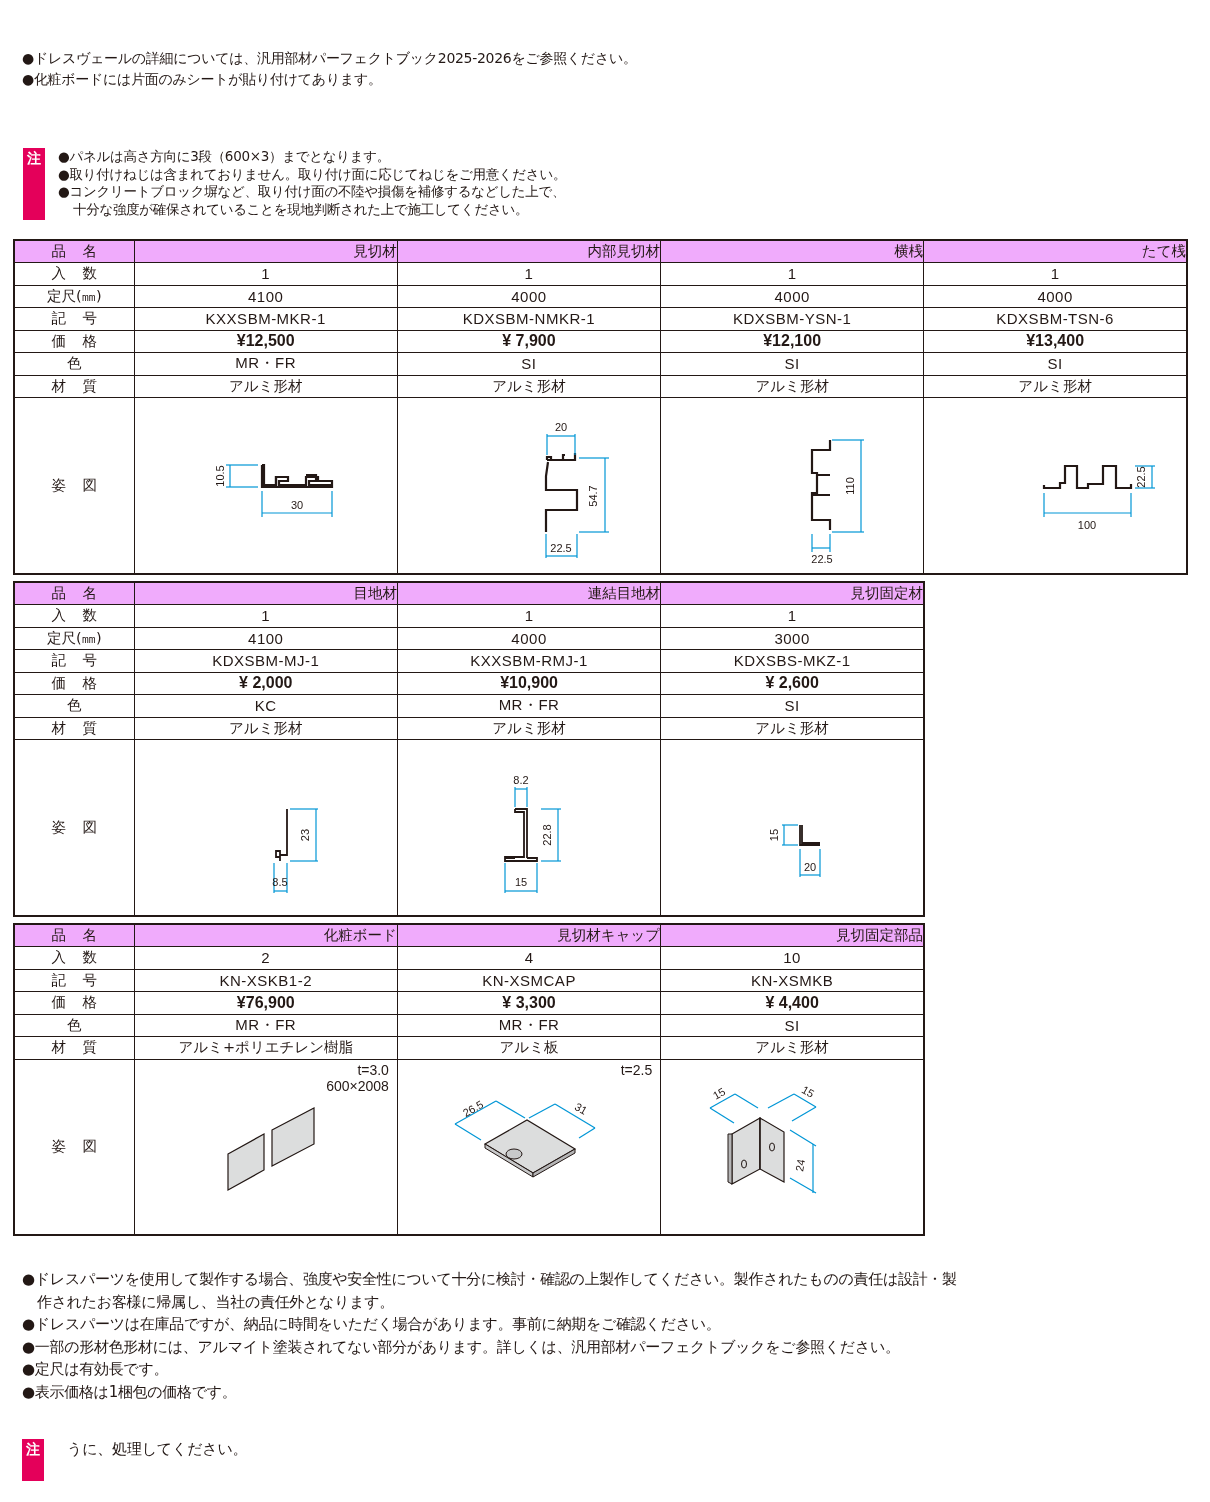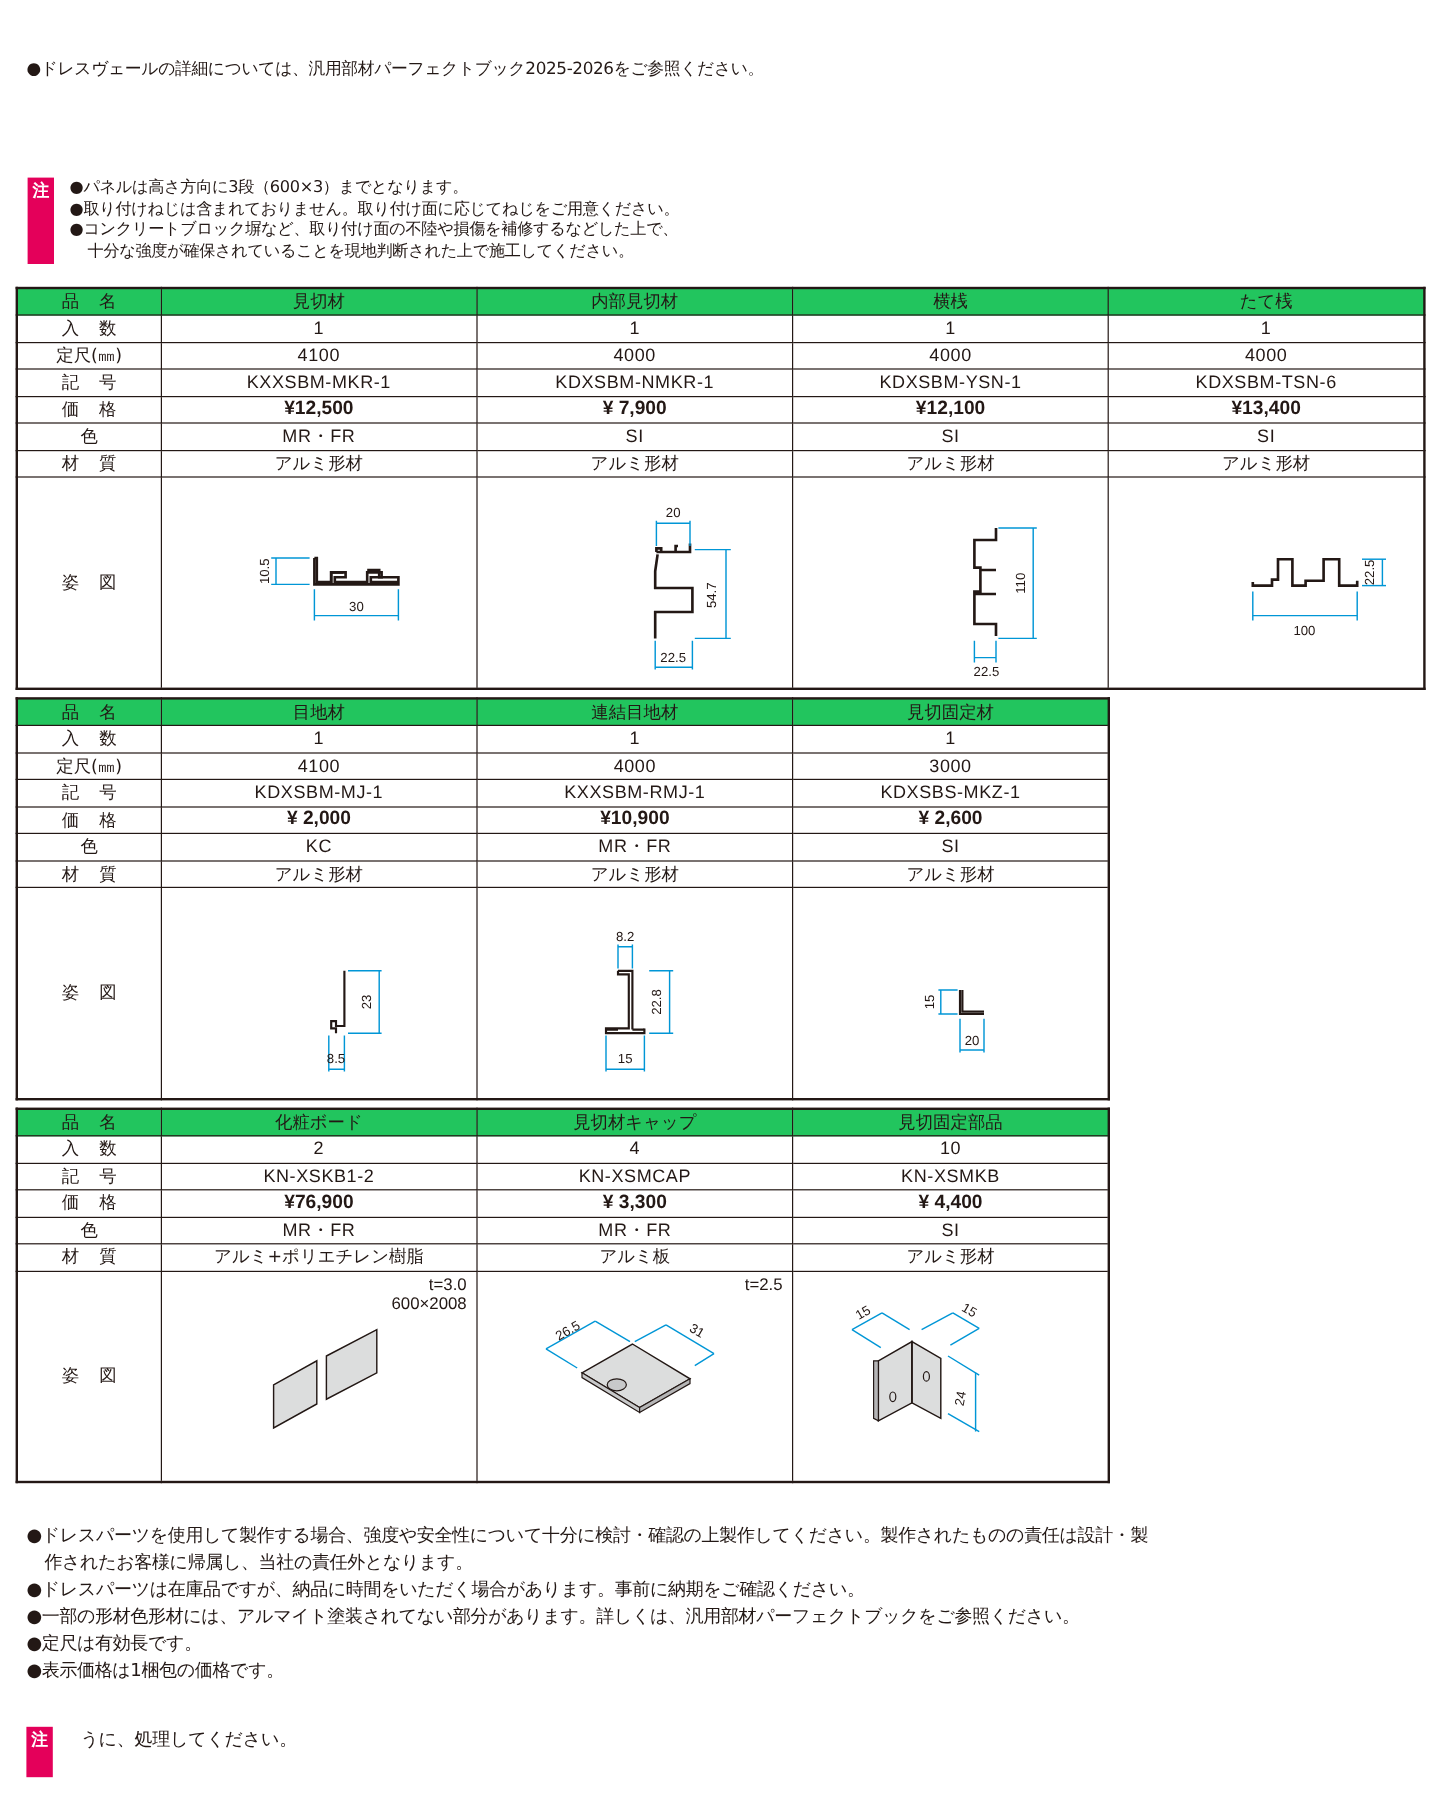--- a/index.html
+++ b/index.html
@@ -8,44 +8,45 @@
   .abs { position: absolute; }
   .note-line { font-size: 14px; line-height: 21px; white-space: nowrap; letter-spacing: -0.3px; }
   .top-notes { left: 22px; top: 36px; margin-top: 12px; }
   .caution { left: 23px; top: 148px; }
   .caution .badge { position: absolute; left: 0; top: 0; width: 22px; height: 72px; background: #e4005a;
         color: #fff; font-size: 14px; font-weight: bold; text-align: center; padding-top: 2px; }
   .caution .lines { margin-left: 35px; font-size: 13.5px; line-height: 17.5px; white-space: nowrap; letter-spacing: -0.3px; }
   .indent { padding-left: 15px; }
   table.spec { position: absolute; border-collapse: collapse; border: 2px solid #231815; table-layout: fixed; }
   table.spec td { border: 1px solid #231815; text-align: center; font-size: 14.5px; height: 22.5px; padding: 0; white-space: nowrap; }
-  table.spec tr.head td { background: #22c55e; }
+  table.spec tr.head td { background: #f0abfc; }
   table.spec td.lbl { width: 120px; letter-spacing: 6px; padding-left: 6px; }
   table.spec td.lbl.nospace { letter-spacing: 0; padding-left: 0; }
-  table.spec td.col { width: 263px; }
+  table.spec td.col { width: 263px; text-align: right; }
   table.spec td.price { font-weight: bold; font-family: "Liberation Sans", sans-serif; font-size: 16px; }
   table.spec td.code, table.spec td.num { font-family: "Liberation Sans", sans-serif; font-size: 15px; letter-spacing: 0.5px; }
   table.spec tr.fig td { position: relative; }
   table.spec tr.fig svg { display: block; margin: 0 auto; }
   .fig-note { position: absolute; right: 8px; top: 2px; text-align: right; font-family: "Liberation Sans", sans-serif; font-size: 14px; line-height: 16px; }
   .bottom-notes { left: 22px; top: 1268px; }
   .bottom-notes .note-line { font-size: 15px; line-height: 22.5px; }
   .caution2 { left: 22px; top: 1439px; }
   .caution2 .badge { position: absolute; left: 0; top: 0; width: 22px; height: 42px; background: #e4005a;
         color: #fff; font-size: 14px; font-weight: bold; text-align: center; padding-top: 2px; }
   .caution2 .lines { margin-left: 30px; font-size: 15px; line-height: 21px; white-space: nowrap; letter-spacing: -0.2px; }
   .dim { stroke: #0096d6; stroke-width: 1.2; fill: none; }
   .prof { stroke: #231815; stroke-width: 2.2; fill: none; }
   .dtxt { font-family: "Liberation Sans", sans-serif; font-size: 11px; fill: #231815; }
 </style>
 </head>
 <body>
 
 <div class="abs top-notes">
   <div class="note-line">●ドレスヴェールの詳細については、汎用部材パーフェクトブック2025-2026をご参照ください。</div>
+  <div class="note-line">●化粧ボードには片面のみシートが貼り付けてあります。</div>
 </div>
 
 <div class="abs caution">
   <div class="badge">注</div>
   <div class="lines">
     <div>●パネルは高さ方向に3段（600×3）までとなります。</div>
     <div>●取り付けねじは含まれておりません。取り付け面に応じてねじをご用意ください。</div>
     <div>●コンクリートブロック塀など、取り付け面の不陸や損傷を補修するなどした上で、</div>
     <div class="indent">十分な強度が確保されていることを現地判断された上で施工してください。</div>
   </div>

